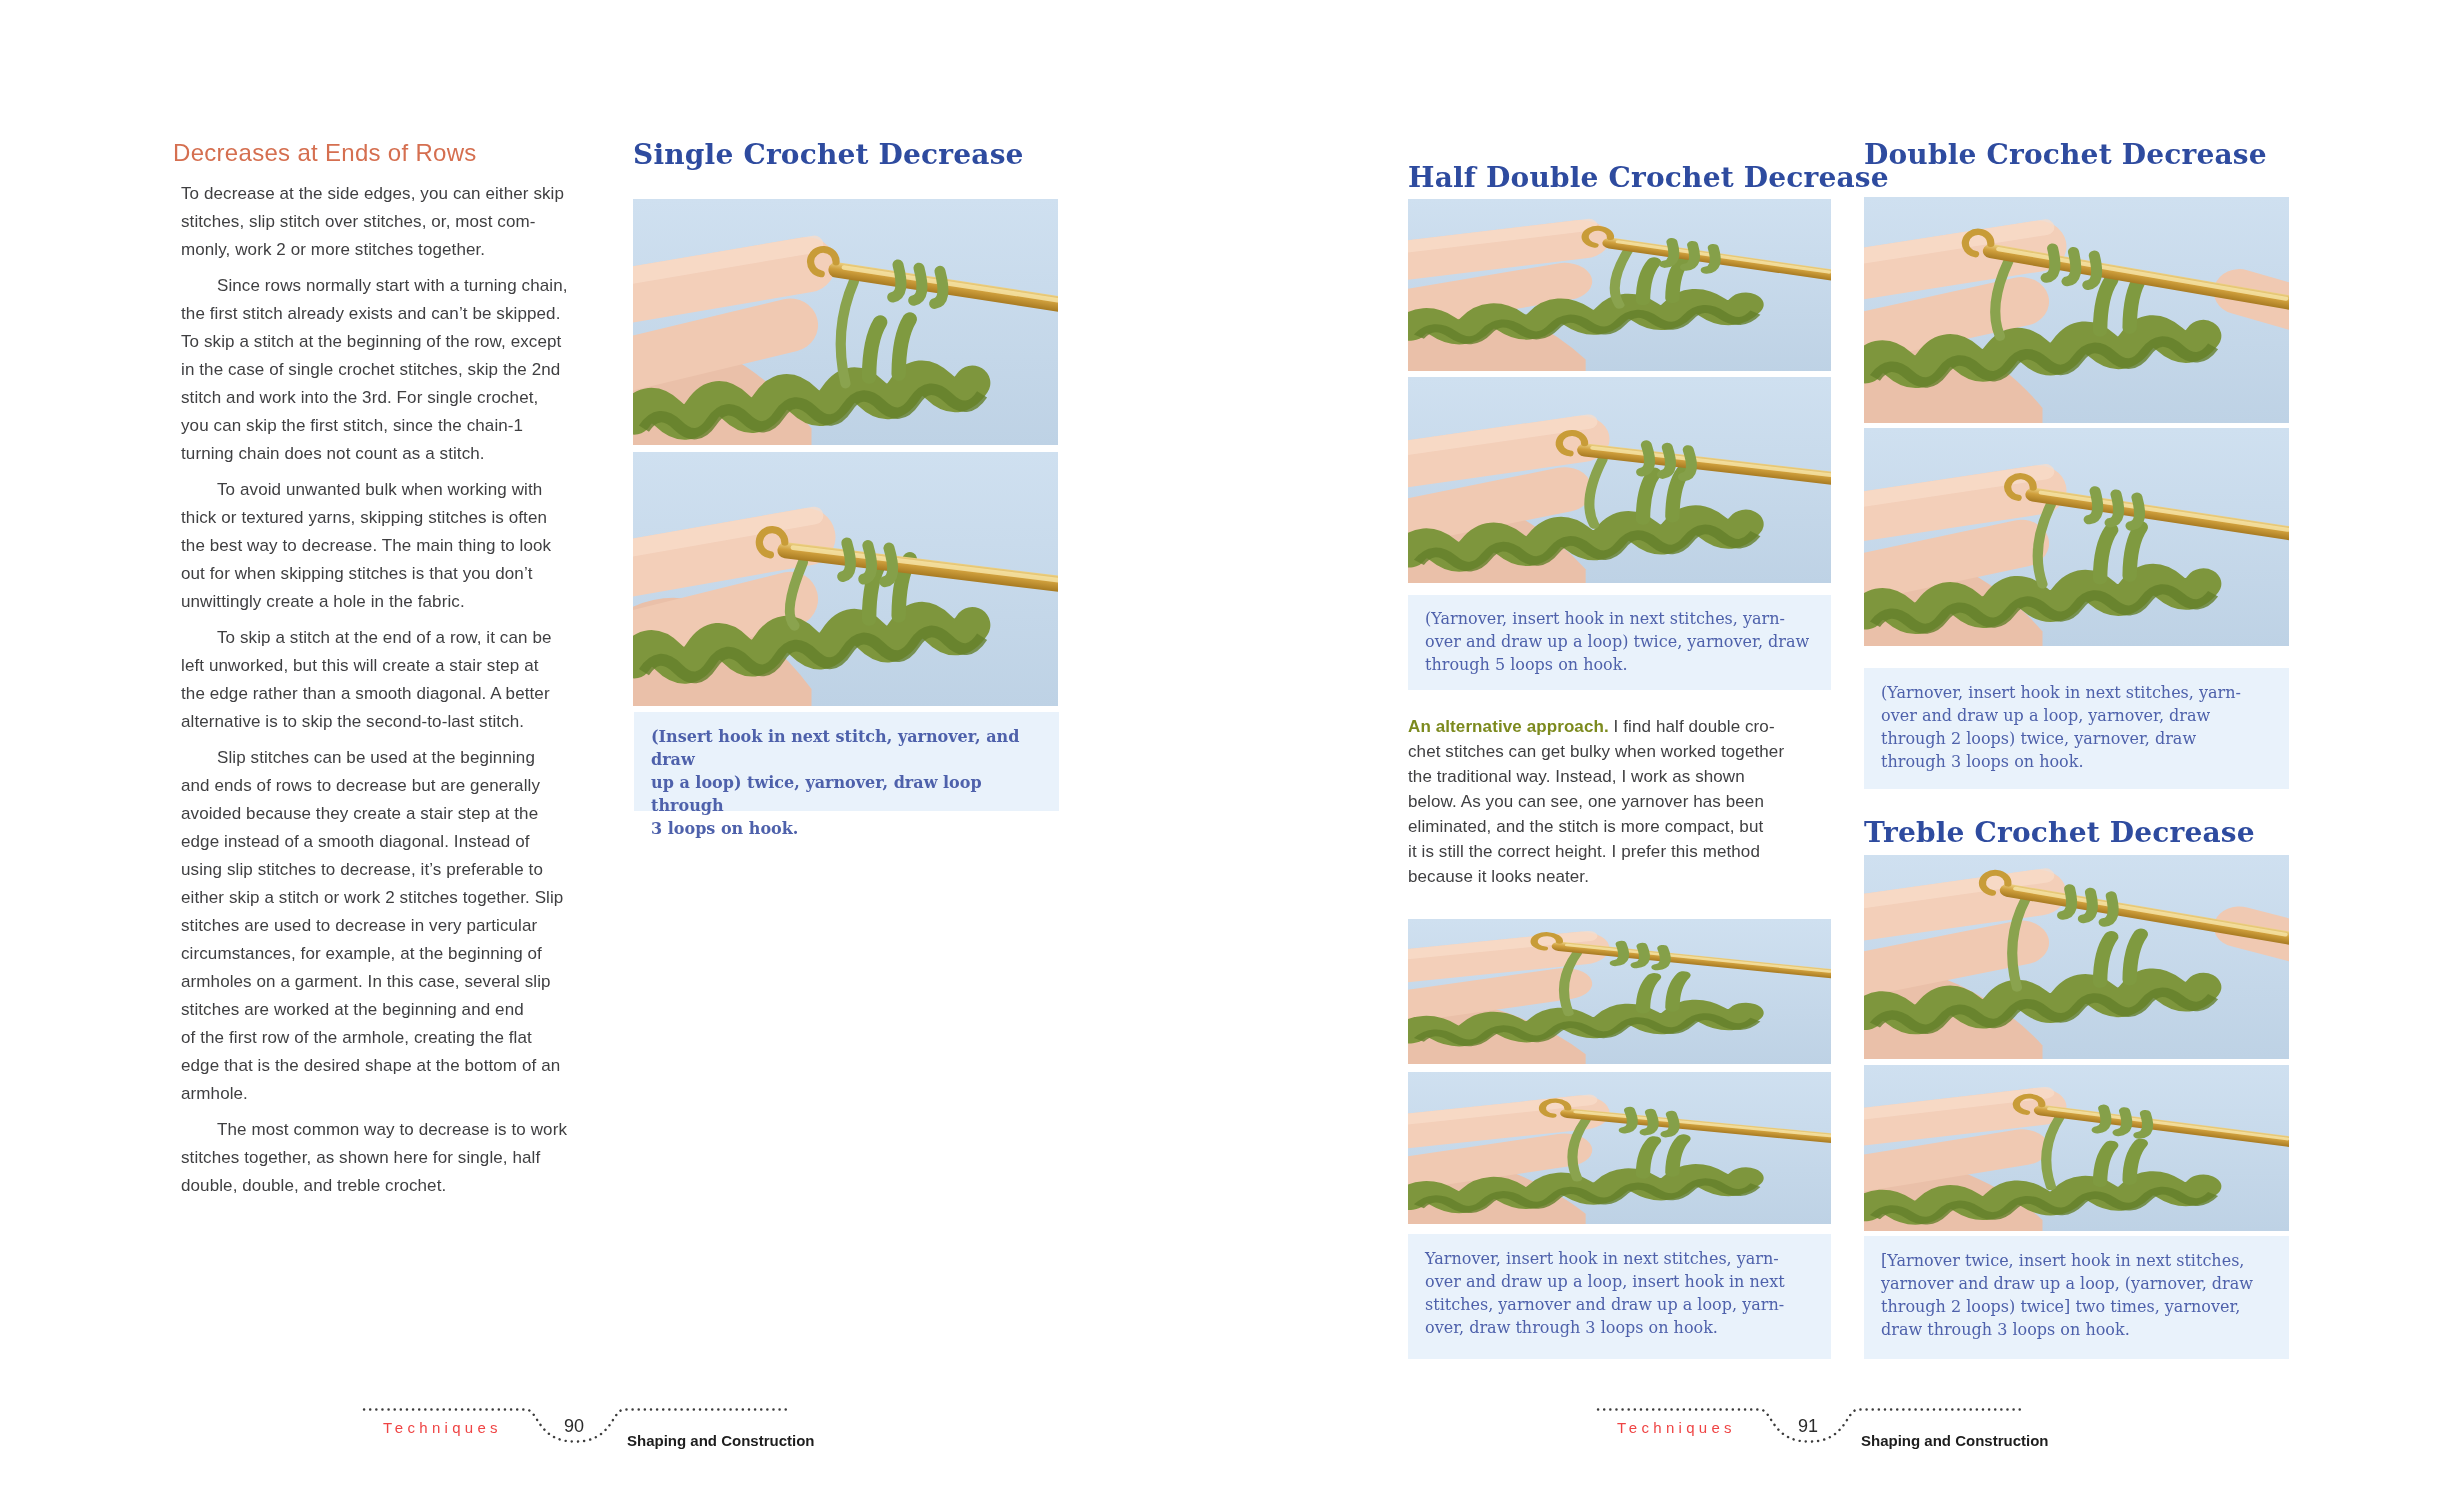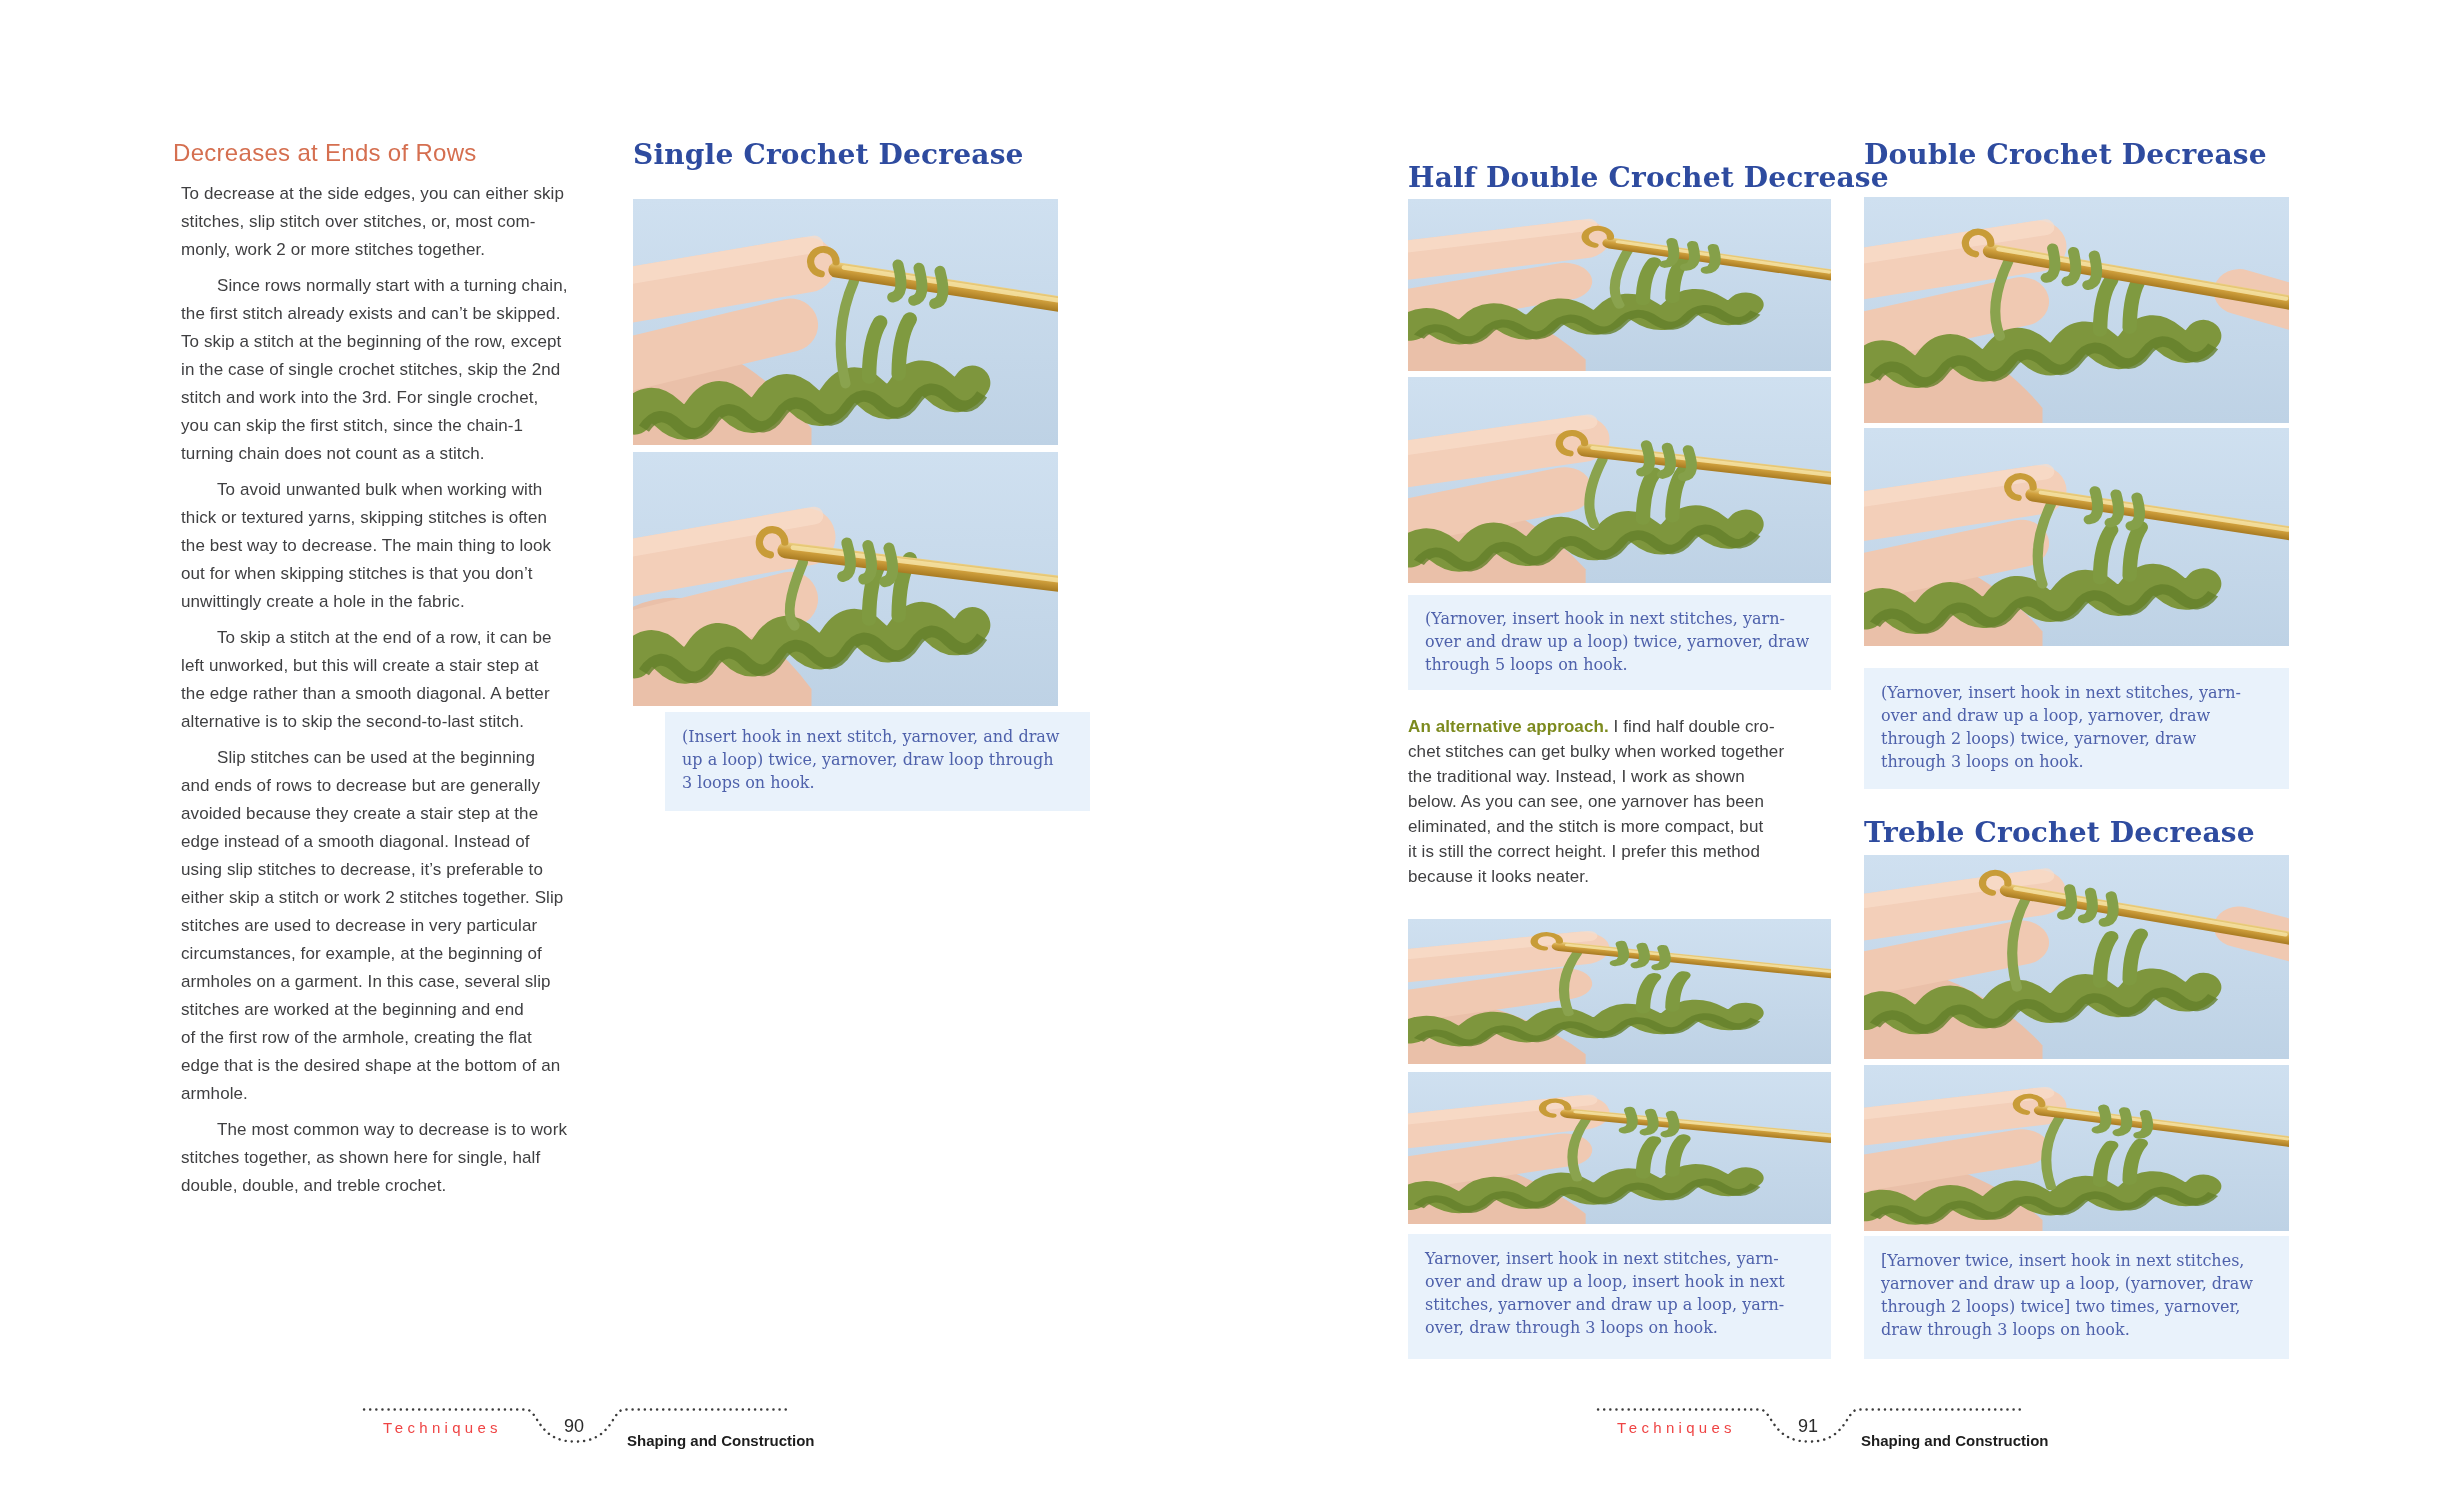--- a/index.html
+++ b/index.html
@@ -169,21 +169,21 @@
         <path d="M40,26 q-5,12 -2,15" stroke="#8aa34e" stroke-width="2.4" fill="none" stroke-linecap="round"></path>
         <g transform="rotate(7 34 23)">
           <rect x="34" y="21.1" width="70" height="3.8" rx="1.9" fill="url(#gold1)"></rect>
           <rect x="37" y="21.6" width="64" height="1.1" rx="0.55" fill="#f6e3a5" opacity="0.85"></rect>
           <path d="M35.5,21.1 a3,3 0 1 0 -3,3.4" fill="none" stroke="#c89c38" stroke-width="1.7" stroke-linecap="round"></path>
           <path d="M50,19.5 q3,7 0,8 M55,19.5 q3,7 0,8 M60,19.5 q3,7 0,8" stroke="#85a049" stroke-width="2.6" fill="none" stroke-linecap="round"></path>
         </g>
       </svg>
     </div>
 
-  <div class="caption" style="left:665px;top:712px;width:425px;height:99px;">(Insert hook in next stitch, yarnover, and draw
+  <div class="caption" style="left:634px;top:712px;width:425px;height:99px;font-weight:bold;">(Insert hook in next stitch, yarnover, and draw
 up a loop) twice, yarnover, draw loop through
 3 loops on hook.</div>
 
   <div class="footer" style="left:360px;top:1403px;">
     <svg width="434" height="49" viewBox="0 0 458 52">
       <path d="M3,7 H175 C188,7 187,41 227,41 C267,41 266,7 279,7 H455" fill="none" stroke="#3c3c3c" stroke-width="2.6" stroke-dasharray="0.1 6.4" stroke-linecap="round"></path>
     </svg>
     <span class="f-section">Techniques</span>
     <span class="f-page">90</span>
     <span class="f-chapter">Shaping and Construction</span>

